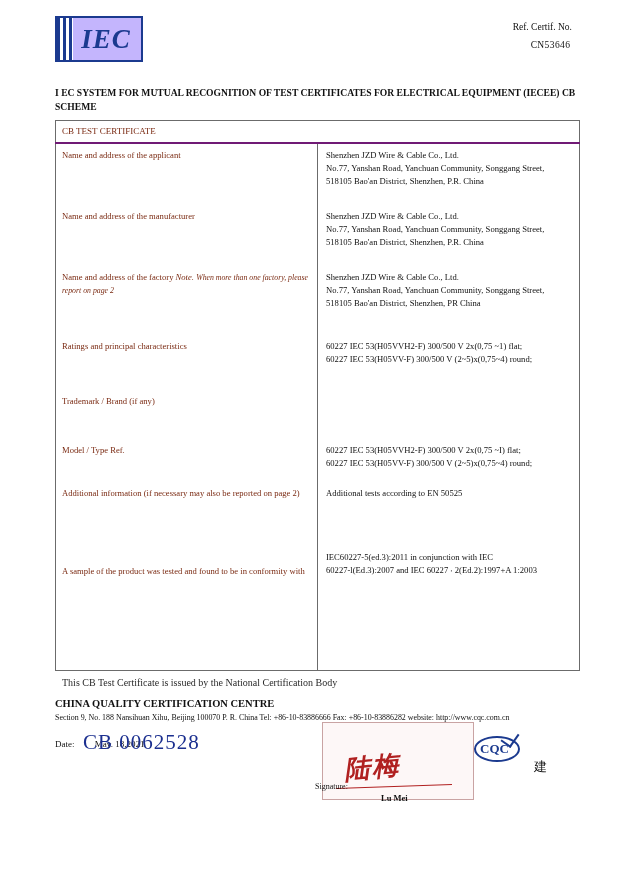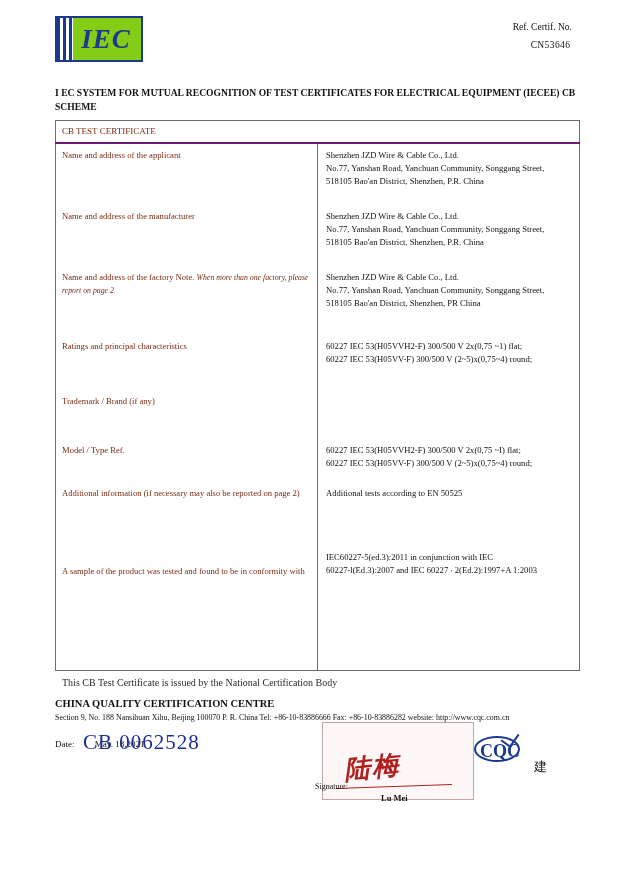--- a/index.html
+++ b/index.html
@@ -30,21 +30,21 @@
     margin: 14px 40px 0 55px;
   }
   .iec-logo {
     position: absolute;
     left: 0;
     top: 2px;
     width: 88px;
     height: 46px;
     border: 2px solid #1b3a8f;
     box-sizing: border-box;
-    background: #84cc16;
+    background: #c4b5fd;
     display: flex;
     align-items: center;
     justify-content: center;
   }
   .iec-logo .bars {
     position: absolute;
     left: 0; top: 0; bottom: 0;
     width: 16px;
     background:
       repeating-linear-gradient(to right,
@@ -110,20 +110,21 @@
   td.value {
     color: #111;
     padding-left: 8px;
   }
   td.value .vline { display: block; }
   .note-italic {
     font-style: italic;
     font-size: 7.8px;
   }
   .note-lead {
+    font-style: italic;
   }
 
   .row-h1 td { height: 30px; }
   .row-h2 td { height: 52px; }
   .row-h3 td { height: 52px; }
   .row-h4 td { height: 60px; }
   .row-h5 td { height: 46px; }
   .row-h6 td { height: 40px; }
   .row-h7 td { height: 22px; }
   .row-h8 td { height: 34px; }
@@ -231,21 +232,21 @@
     width: 46px;
     height: 26px;
     border: 2.2px solid #1b3a8f;
     border-radius: 50%;
     box-sizing: border-box;
   }
   .cqc-logo .cqc-text {
     position: absolute;
     left: 6px; top: 13px;
     font-family: "Liberation Serif", serif;
-    font-size: 18px;
+    font-size: 13px;
     font-weight: bold;
     color: #1b3a8f;
     letter-spacing: 0px;
   }
   .cqc-logo .tick {
     position: absolute;
     left: 30px;
     top: 2px;
     width: 10px;
     height: 14px;

